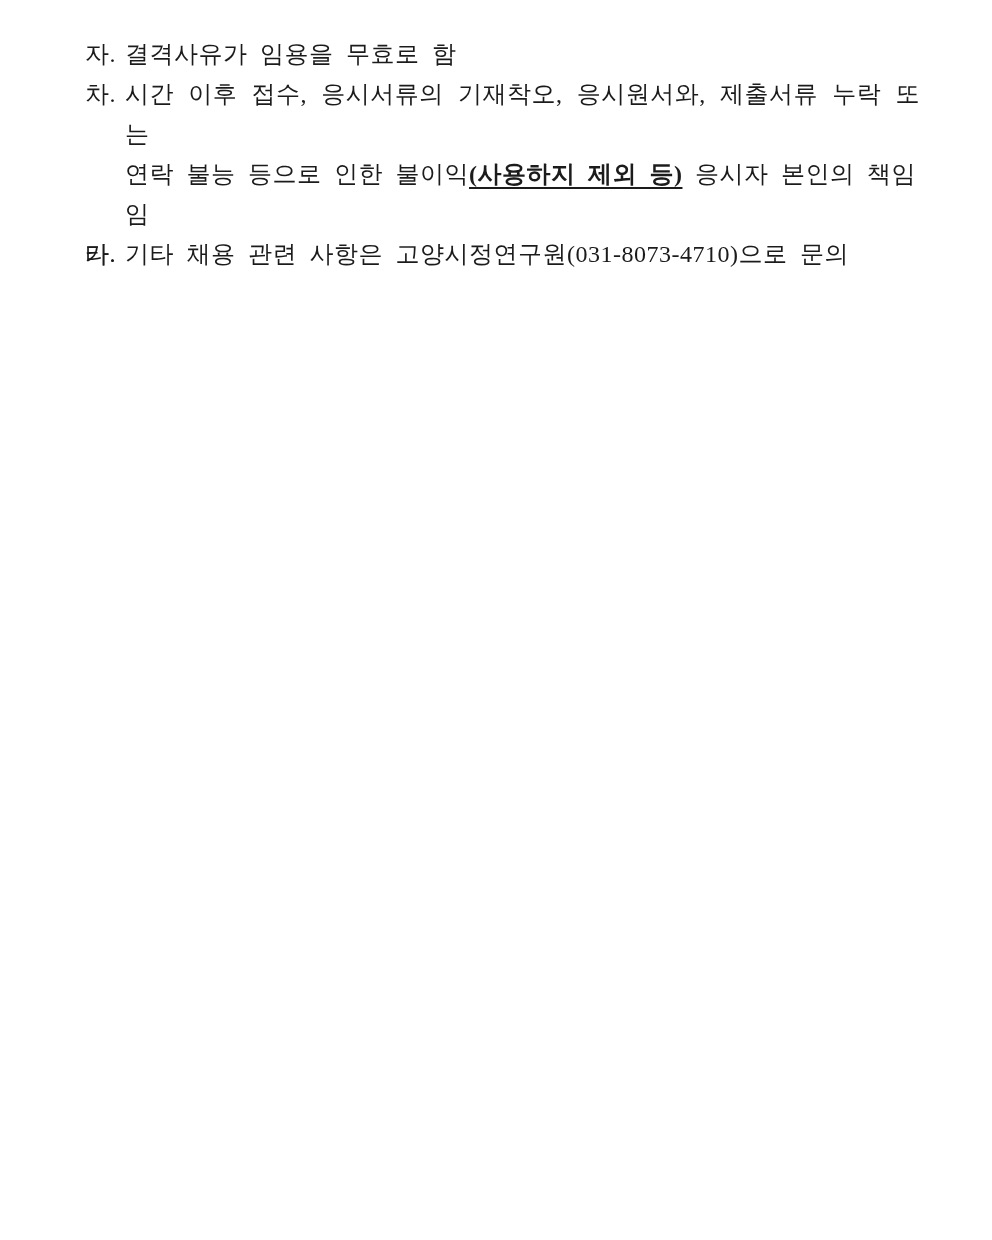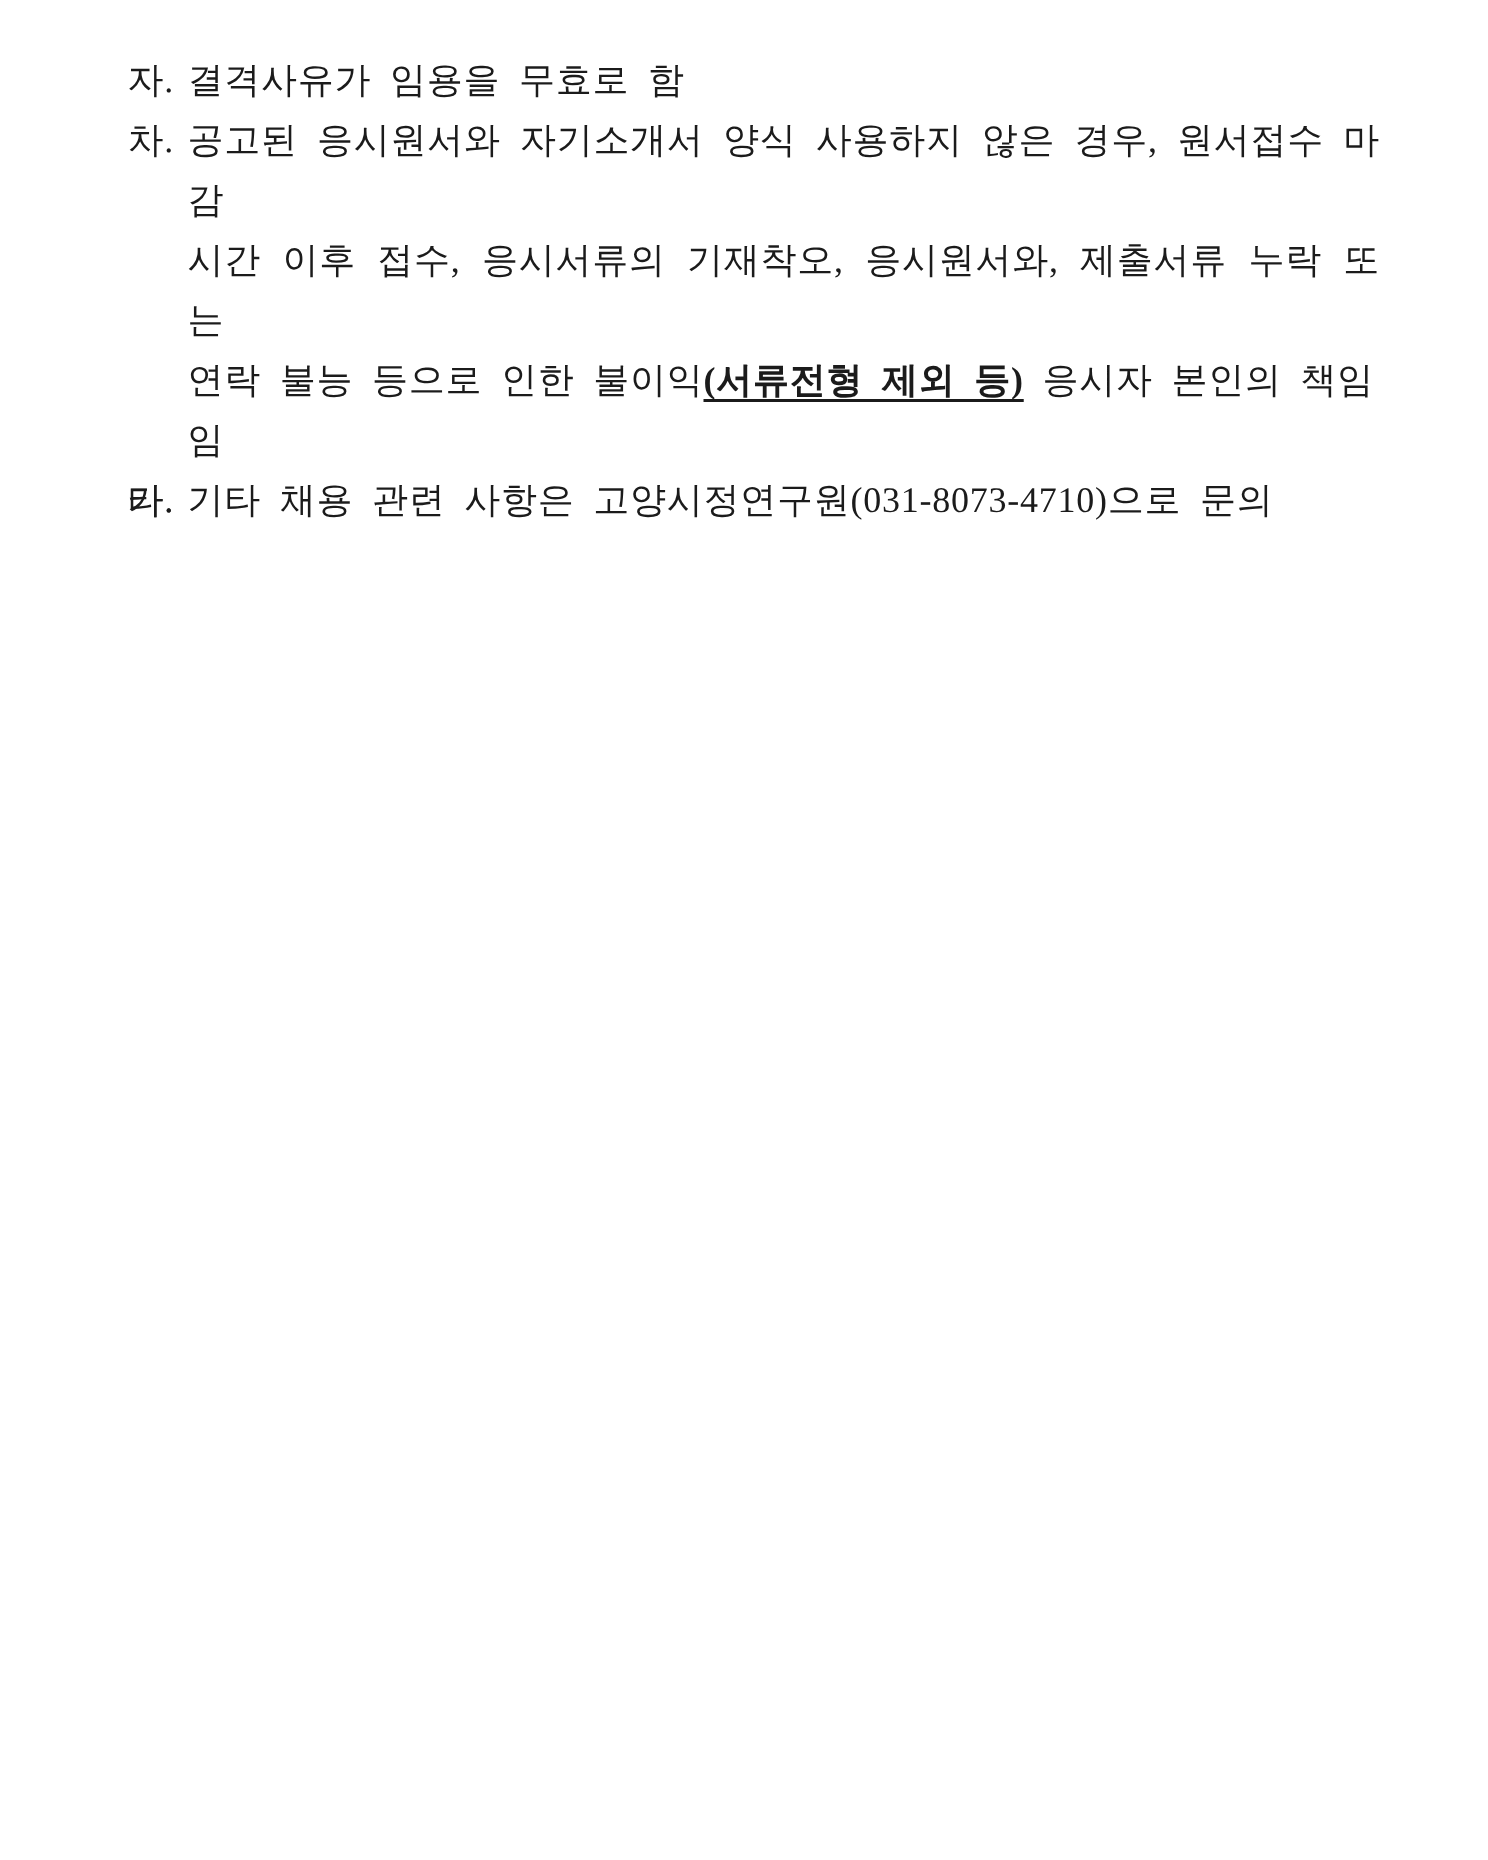--- a/index.html
+++ b/index.html
@@ -56,23 +56,22 @@
 <body>
 
 <main class="page">
   <section class="notice-list">
       <div class="item">
         <span class="marker">자.</span>
         <div class="line"><span class="seg">결격사유가 임용을 무효로 함</span></div>
       </div>
       <div class="item">
         <span class="marker">차.</span>
-        <div class="line justified"><span class="seg">공고된 응시원서와 자기소개서 양식 사용하지 않은 경우, 원서접수 마감</span></div>
         <div class="line justified"><span class="seg">시간 이후 접수, 응시서류의 기재착오, 응시원서와, 제출서류 누락 또는</span></div>
-        <div class="line"><span class="seg">연락 불능 등으로 인한 불이익</span><span class="seg emph">(서류전형 제외 등)</span><span class="seg"> 응시자 본인의 책임 임</span></div>
+        <div class="line"><span class="seg">연락 불능 등으로 인한 불이익</span><span class="seg emph">(사용하지 제외 등)</span><span class="seg"> 응시자 본인의 책임 임</span></div>
       </div>
       <div class="item">
         <span class="marker">카.</span>
       </div>
       <div class="item">
         <span class="marker">타.</span>
         <div class="line"><span class="seg">기타 채용 관련 사항은 고양시정연구원(031-8073-4710)으로 문의</span></div>
       </div>
     </section>
 </main>

